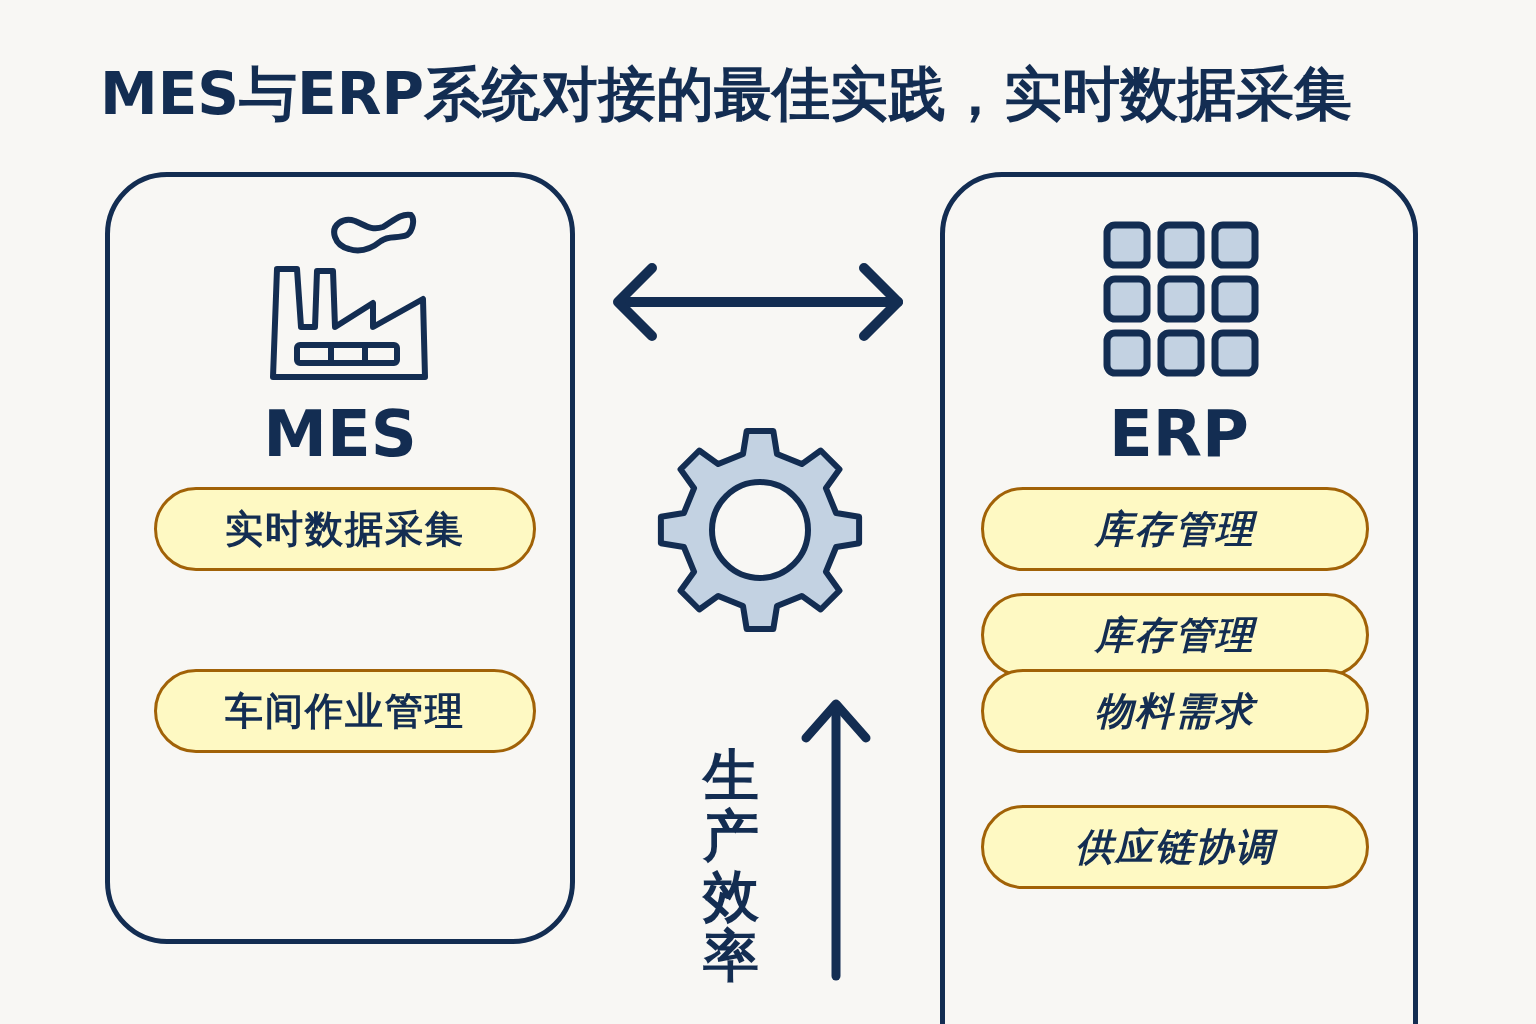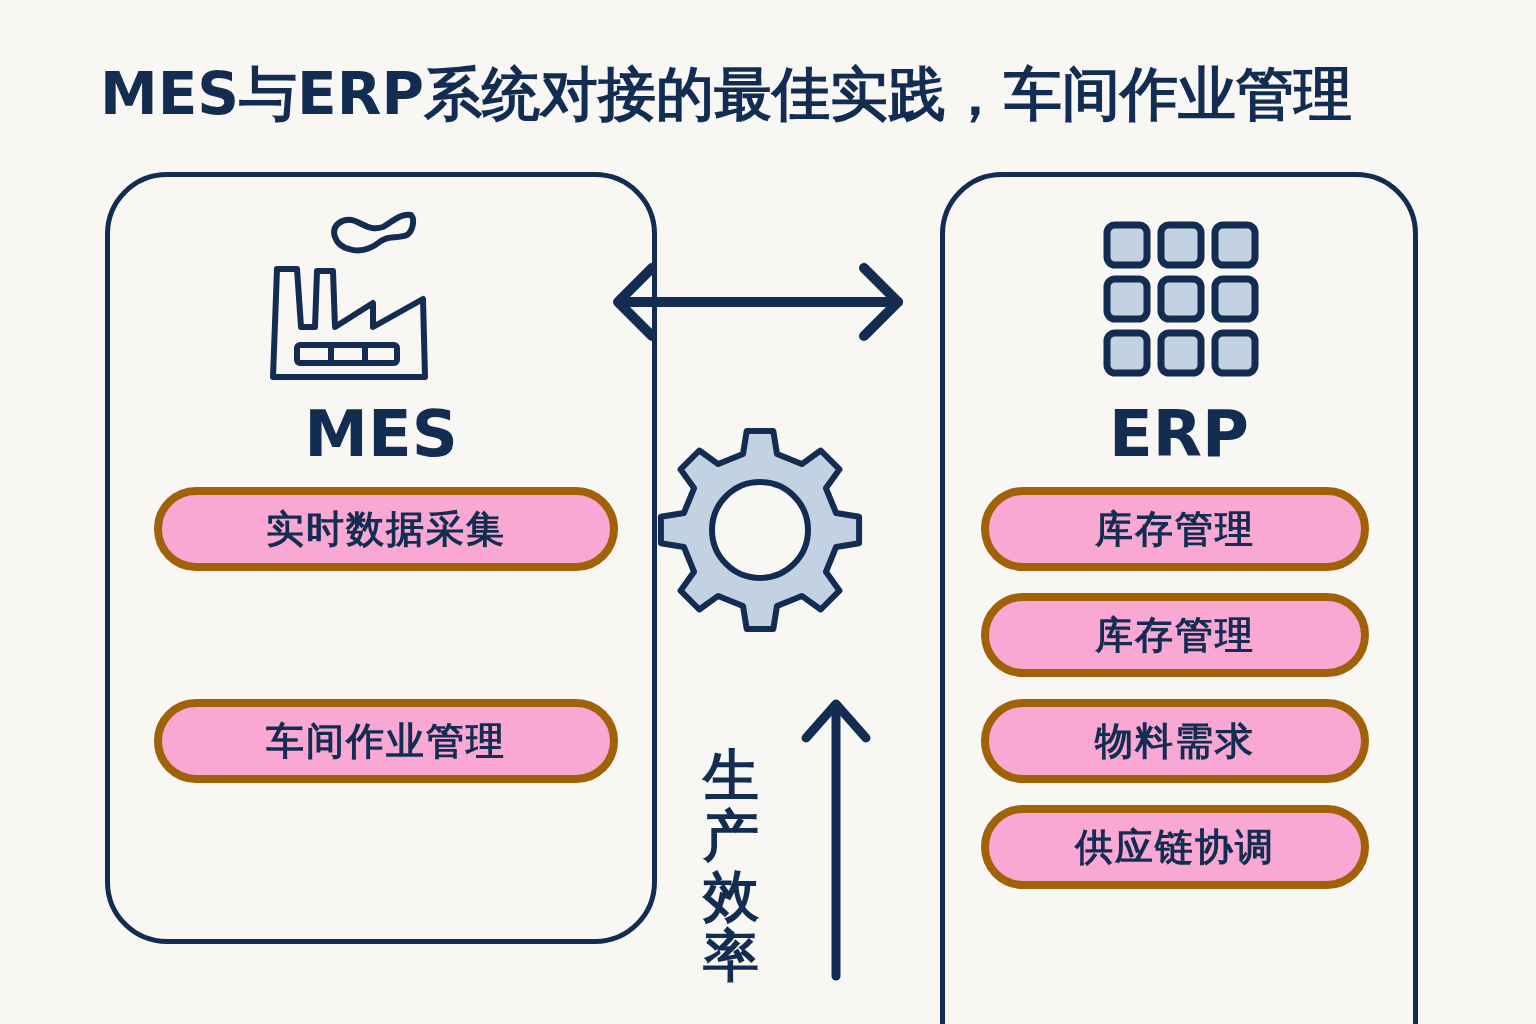--- a/index.html
+++ b/index.html
@@ -15,55 +15,55 @@
     font-size: 58px; font-weight: bold; letter-spacing: 0px;
     color: #132d52; white-space: nowrap; line-height: 76px;
   }
   .panel {
     position: absolute;
     border: 5px solid #132d52;
     border-radius: 62px;
     background: #f8f7f4;
     box-sizing: border-box;
   }
-  .panel-mes { left: 105px; top: 172px; width: 552px; height: 772px; }
+  .panel-mes { left: 105px; top: 172px; width: 470px; height: 772px; }
   .panel-erp { left: 940px; top: 172px; width: 478px; height: 936px; }
   .panel-label {
     position: absolute; left: 0; right: 0; text-align: center;
     font-size: 64px; font-weight: bold; color: #132d52; line-height: 70px;
   }
   .mes-label { top: 222px; }
   .erp-label { top: 222px; }
   .icon-wrap { position: absolute; }
   .factory-icon { left: 155px; top: 30px; width: 180px; height: 180px; }
   .grid-icon { left: 152px; top: 40px; width: 170px; height: 170px; }
   .pill {
     position: absolute; left: 44px; right: 34px; height: 84px;
-    border: 8px solid #a16207; border-radius: 44px;
-    background: #f9a8d4; box-sizing: border-box;
+    border: 3px solid #a16207; border-radius: 44px;
+    background: #fef9c3; box-sizing: border-box;
     display: flex; align-items: center; justify-content: center;
     font-size: 38px; font-weight: bold; color: #132d52; letter-spacing: 2px;
   }
-  .panel-erp .pill { left: 36px; right: 44px; }
+  .panel-erp .pill { left: 36px; right: 44px; font-style: italic; }
   .pill-0 { top: 310px; }
   .pill-1 { top: 416px; }
-  .pill-2 { top: 522px; text-align: center; }
+  .pill-2 { top: 492px; text-align: center; }
   .pill-3 { top: 628px; }
   .center-svg { position: absolute; left: 0; top: 0; }
   .vert-text {
     position: absolute; left: 700px; top: 746px; width: 62px;
     font-size: 56px; font-weight: bold; color: #132d52;
     line-height: 60px; text-align: center;
   }
   .vert-text span { display: block; }
 </style>
 </head>
 <body>
 
-<div class="title">MES与ERP系统对接的最佳实践，车间作业管理</div>
+<div class="title">MES与ERP系统对接的最佳实践，实时数据采集</div>
 
 <div class="panel panel-mes">
   <div class="icon-wrap factory-icon">
     <svg width="180" height="180" viewBox="0 0 180 180" fill="none" stroke="#132d52" stroke-width="6" stroke-linejoin="round" stroke-linecap="round">
       <path d="M70 30 C66 18 78 10 90 14 C100 18 106 24 118 20 C128 14 136 6 146 8 C150 12 148 24 142 28 C132 32 124 28 116 34 C106 42 96 46 84 42 C76 40 72 36 70 30 Z"></path>
       <path d="M8 170 L12 62 L32 62 L36 120 L50 120 L52 64 L68 64 L70 120 L108 96 L108 120 L158 92 L160 170 Z"></path>
       <rect x="32" y="138" width="100" height="18" rx="3"></rect>
       <line x1="66" y1="138" x2="66" y2="156"></line>
       <line x1="100" y1="138" x2="100" y2="156"></line>
     </svg>

